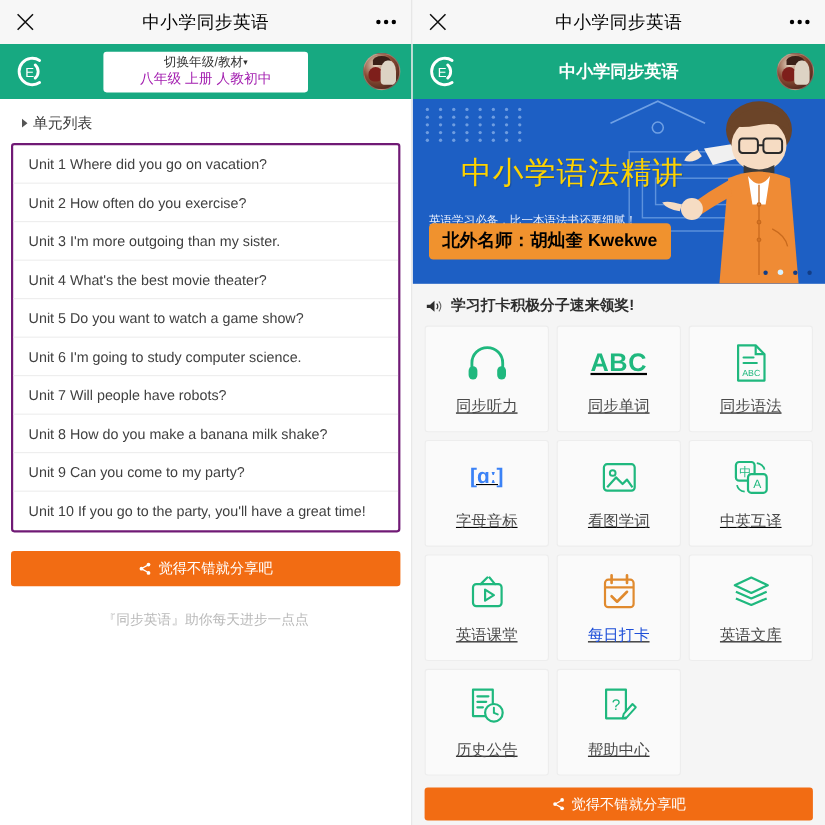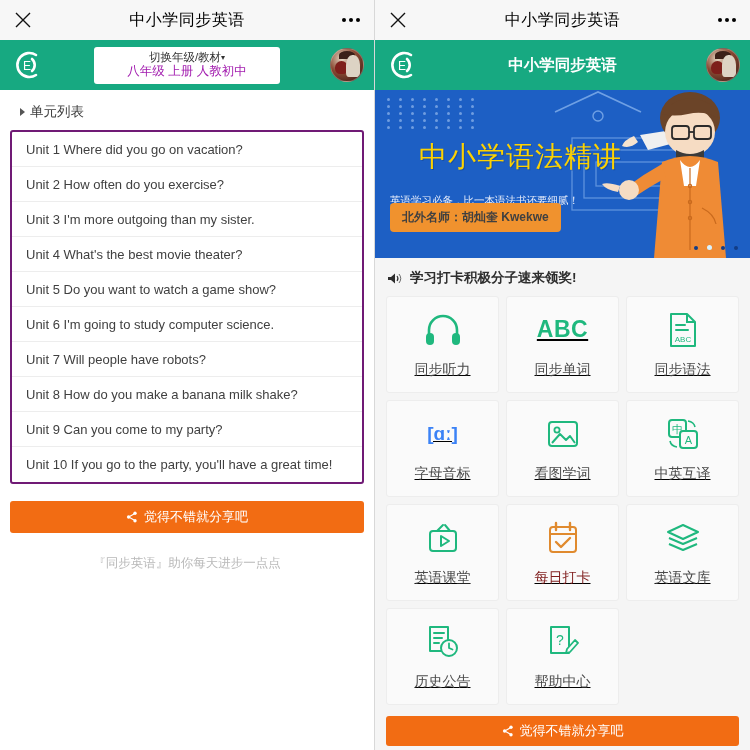--- a/index.html
+++ b/index.html
@@ -105,21 +105,21 @@
     letter-spacing: 1px; white-space: nowrap;
     text-shadow: 1px 1px 0 rgba(0,0,0,.15);
     margin-left: 30px;
   }
   .banner-sub {
     position: absolute; left: 15px; top: 104px;
     font-size: 10.5px; color: #e8eefb; white-space: nowrap;
   }
   .banner-badge {
     position: absolute; left: 15px; top: 113px;
-    background: #f0922e; color: #404040; font-size: 12px; font-weight: bold;
+    background: #f0922e; color: #000000; font-size: 16px; font-weight: bold;
     padding: 6px 12px; border-radius: 4px; white-space: nowrap;
   }
   .banner-art { position: absolute; right: 0; top: 0; width: 200px; height: 168px; }
   .dots-indicator {
     position: absolute; right: 12px; bottom: 8px; display: flex; gap: 9px; align-items: center;
   }
   .dots-indicator i { width: 4px; height: 4px; border-radius: 50%; background: #123d86; display:block; }
   .dots-indicator i.active { background: #d8f2ff; width: 5px; height: 5px; }
 
   .notice {
@@ -133,21 +133,21 @@
     display: grid; grid-template-columns: repeat(3, 1fr);
     gap: 7px; padding: 0 11px;
   }
   .tile {
     background: #fafafa; border: 1px solid #ededed; border-radius: 3px;
     height: 97px; display: flex; flex-direction: column;
     align-items: center; justify-content: center; gap: 12px; text-decoration: underline;
   }
   .tile .ticon { height: 38px; display: flex; align-items: center; justify-content: center; }
   .tile .tlabel { font-size: 14px; color: #4a4a4a; }
-  .tile.accent .tlabel { color: #7f1d1d; }
+  .tile.accent .tlabel { color: #1d4ed8; }
   .abc-text { font-size: 23px; font-weight: bold; color: #1fb87e; letter-spacing: .5px; }
   .ipa-text { font-size: 19px; font-weight: bold; color: #3b82f6; letter-spacing: 0px; }
   .bottom-share {
     margin: 11px 11px 0; height: 30px; background: #f26c13; border-radius: 3px;
     display: flex; align-items: center; justify-content: center; gap: 6px;
     color: #fff; font-size: 13px;
   }
 </style>
 </head>
 <body>

